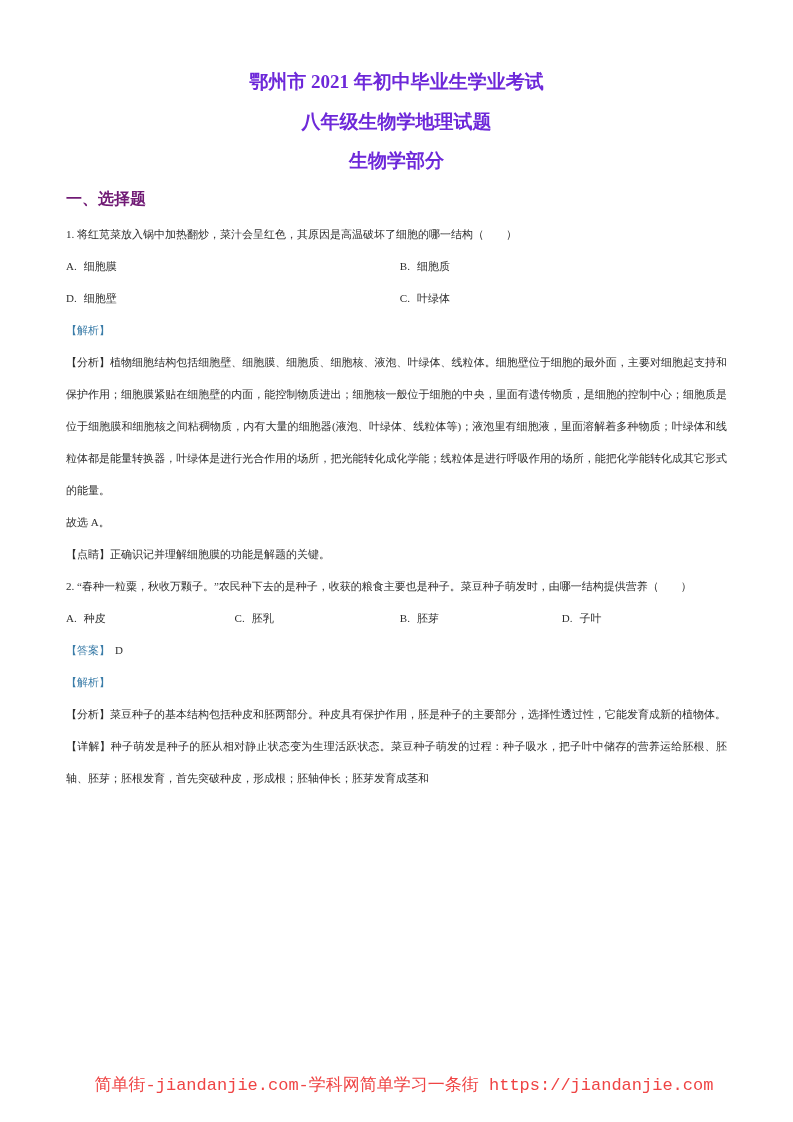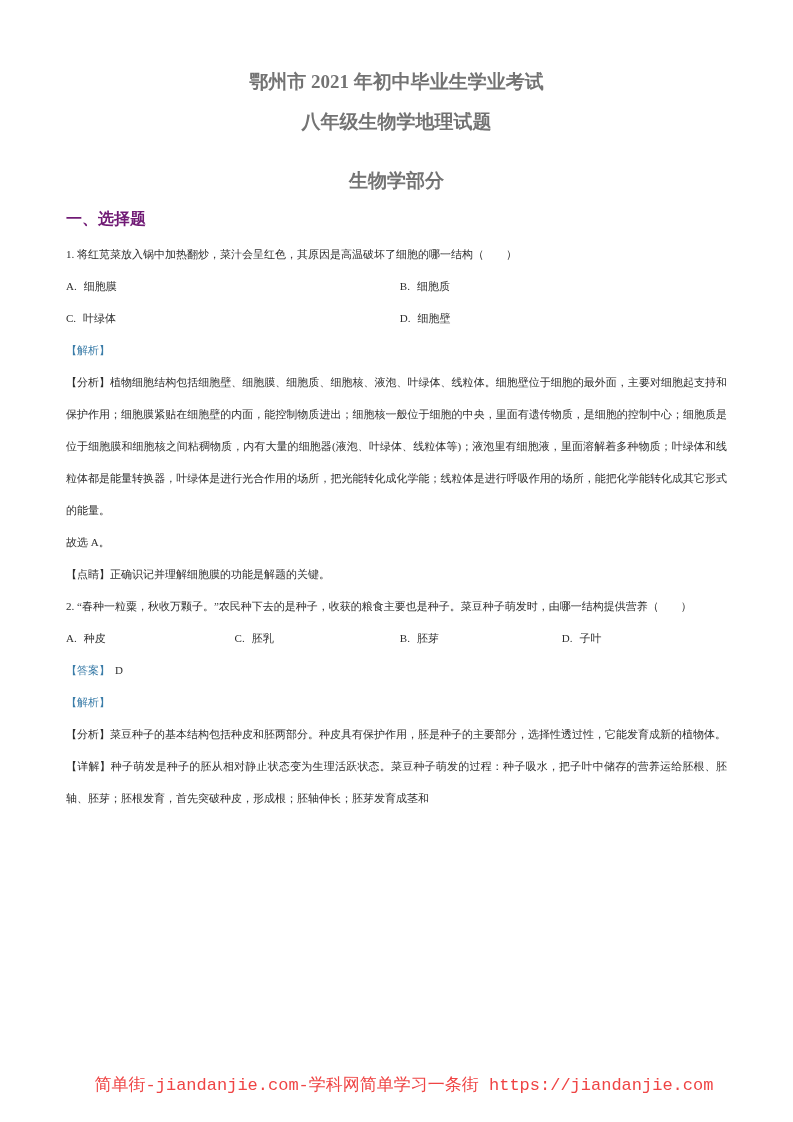--- a/index.html
+++ b/index.html
@@ -16,25 +16,24 @@
     font-family: "Liberation Serif", "DejaVu Serif", serif;
   }
   .page {
     padding: 62px 66px 0 66px;
   }
   .doc-title {
     text-align: center;
     font-weight: bold;
     font-size: 19px;
     line-height: 40px;
-    color: #737373;
+    color: #6d28d9;
   }
   .doc-title.compact {
     line-height: 38px;
-    margin-top: 20px;
   }
   .section-heading {
     font-weight: bold;
     font-size: 16px;
     line-height: 38px;
     color: #701a75;
   }
   p { margin: 0; }
   .stem, .line, .para, .option {
     font-size: 11px;
@@ -80,24 +79,24 @@
     <p class="stem">1. 将红苋菜放入锅中加热翻炒，菜汁会呈红色，其原因是高温破坏了细胞的哪一结构（　　）</p>
 
     <div class="options cols-2">
       <div class="option">
         <span class="opt-label">A.</span><span class="opt-text">细胞膜</span>
       </div>
       <div class="option">
         <span class="opt-label">B.</span><span class="opt-text">细胞质</span>
       </div>
       <div class="option">
-        <span class="opt-label">C.</span><span class="opt-text">叶绿体</span>
+        <span class="opt-label">D.</span><span class="opt-text">细胞壁</span>
       </div>
       <div class="option">
-        <span class="opt-label">D.</span><span class="opt-text">细胞壁</span>
+        <span class="opt-label">C.</span><span class="opt-text">叶绿体</span>
       </div>
     </div>
 
     <p class="line blue">【解析】</p>
     <p class="para">【分析】植物细胞结构包括细胞壁、细胞膜、细胞质、细胞核、液泡、叶绿体、线粒体。细胞壁位于细胞的最外面，主要对细胞起支持和保护作用；细胞膜紧贴在细胞壁的内面，能控制物质进出；细胞核一般位于细胞的中央，里面有遗传物质，是细胞的控制中心；细胞质是位于细胞膜和细胞核之间粘稠物质，内有大量的细胞器(液泡、叶绿体、线粒体等)；液泡里有细胞液，里面溶解着多种物质；叶绿体和线粒体都是能量转换器，叶绿体是进行光合作用的场所，把光能转化成化学能；线粒体是进行呼吸作用的场所，能把化学能转化成其它形式的能量。</p>
     <p class="line">故选 A。</p>
     <p class="para">【点睛】正确识记并理解细胞膜的功能是解题的关键。</p>
   </section>
 
   <section>

